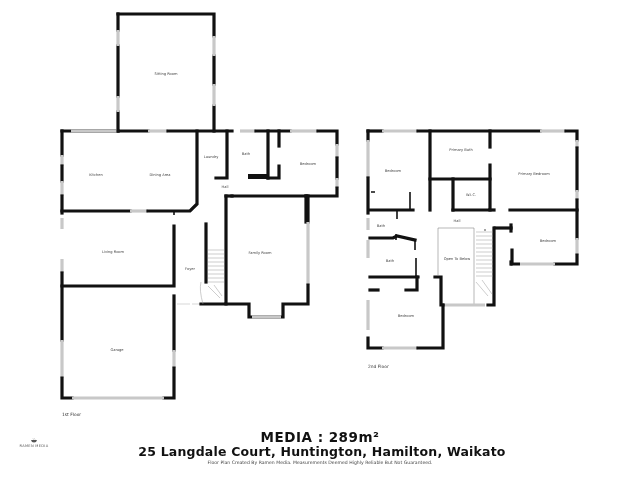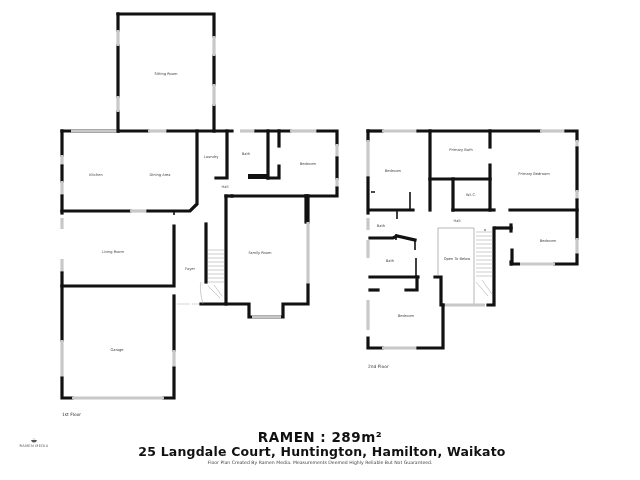--- a/index.html
+++ b/index.html
@@ -193,15 +193,15 @@
 </svg>
 
 <div class="logo">
   <svg class="logo-mark" viewBox="0 0 16 10">
     <path d="M2,4 L14,4 Q13,9 8,9 Q3,9 2,4 Z" fill="#555"></path>
     <path d="M6,1 L7,3 M9,1 L10,3" stroke="#555" stroke-width="0.8"></path>
   </svg>
   <span class="logo-text">RAMEN MEDIA</span>
 </div>
 
-<div class="footer total">RAMEN : 289m²</div>
+<div class="footer total">MEDIA : 289m²</div>
 <div class="footer address">25 Langdale Court, Huntington, Hamilton, Waikato</div>
 <div class="footer disclaimer">Floor Plan Created By Ramen Media. Measurements Deemed Highly Reliable But Not Guaranteed.</div>
 
 </body></html>

